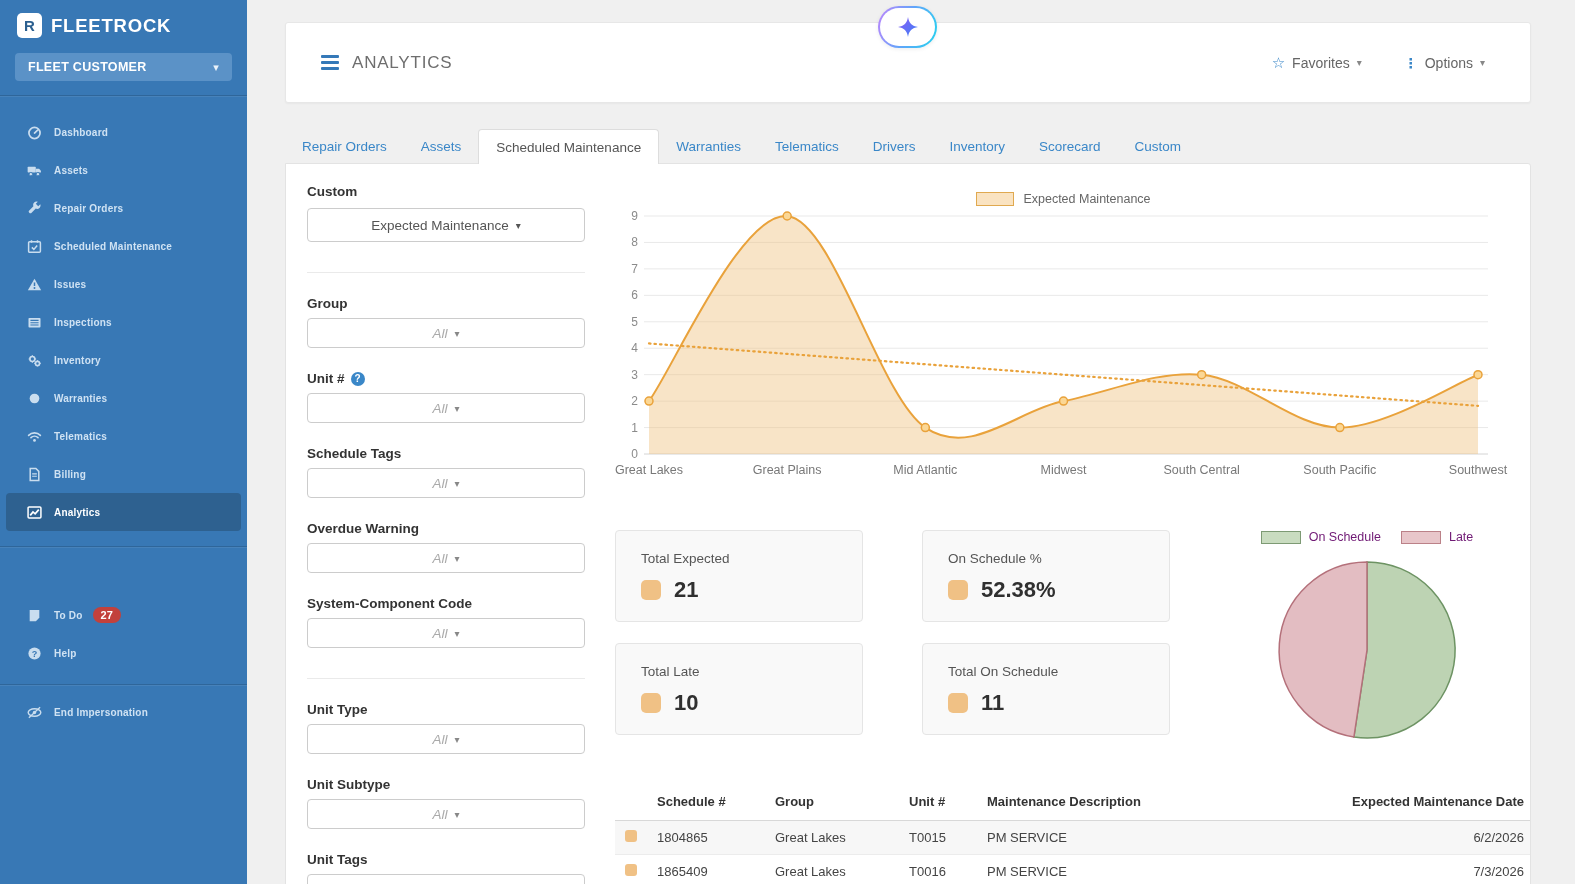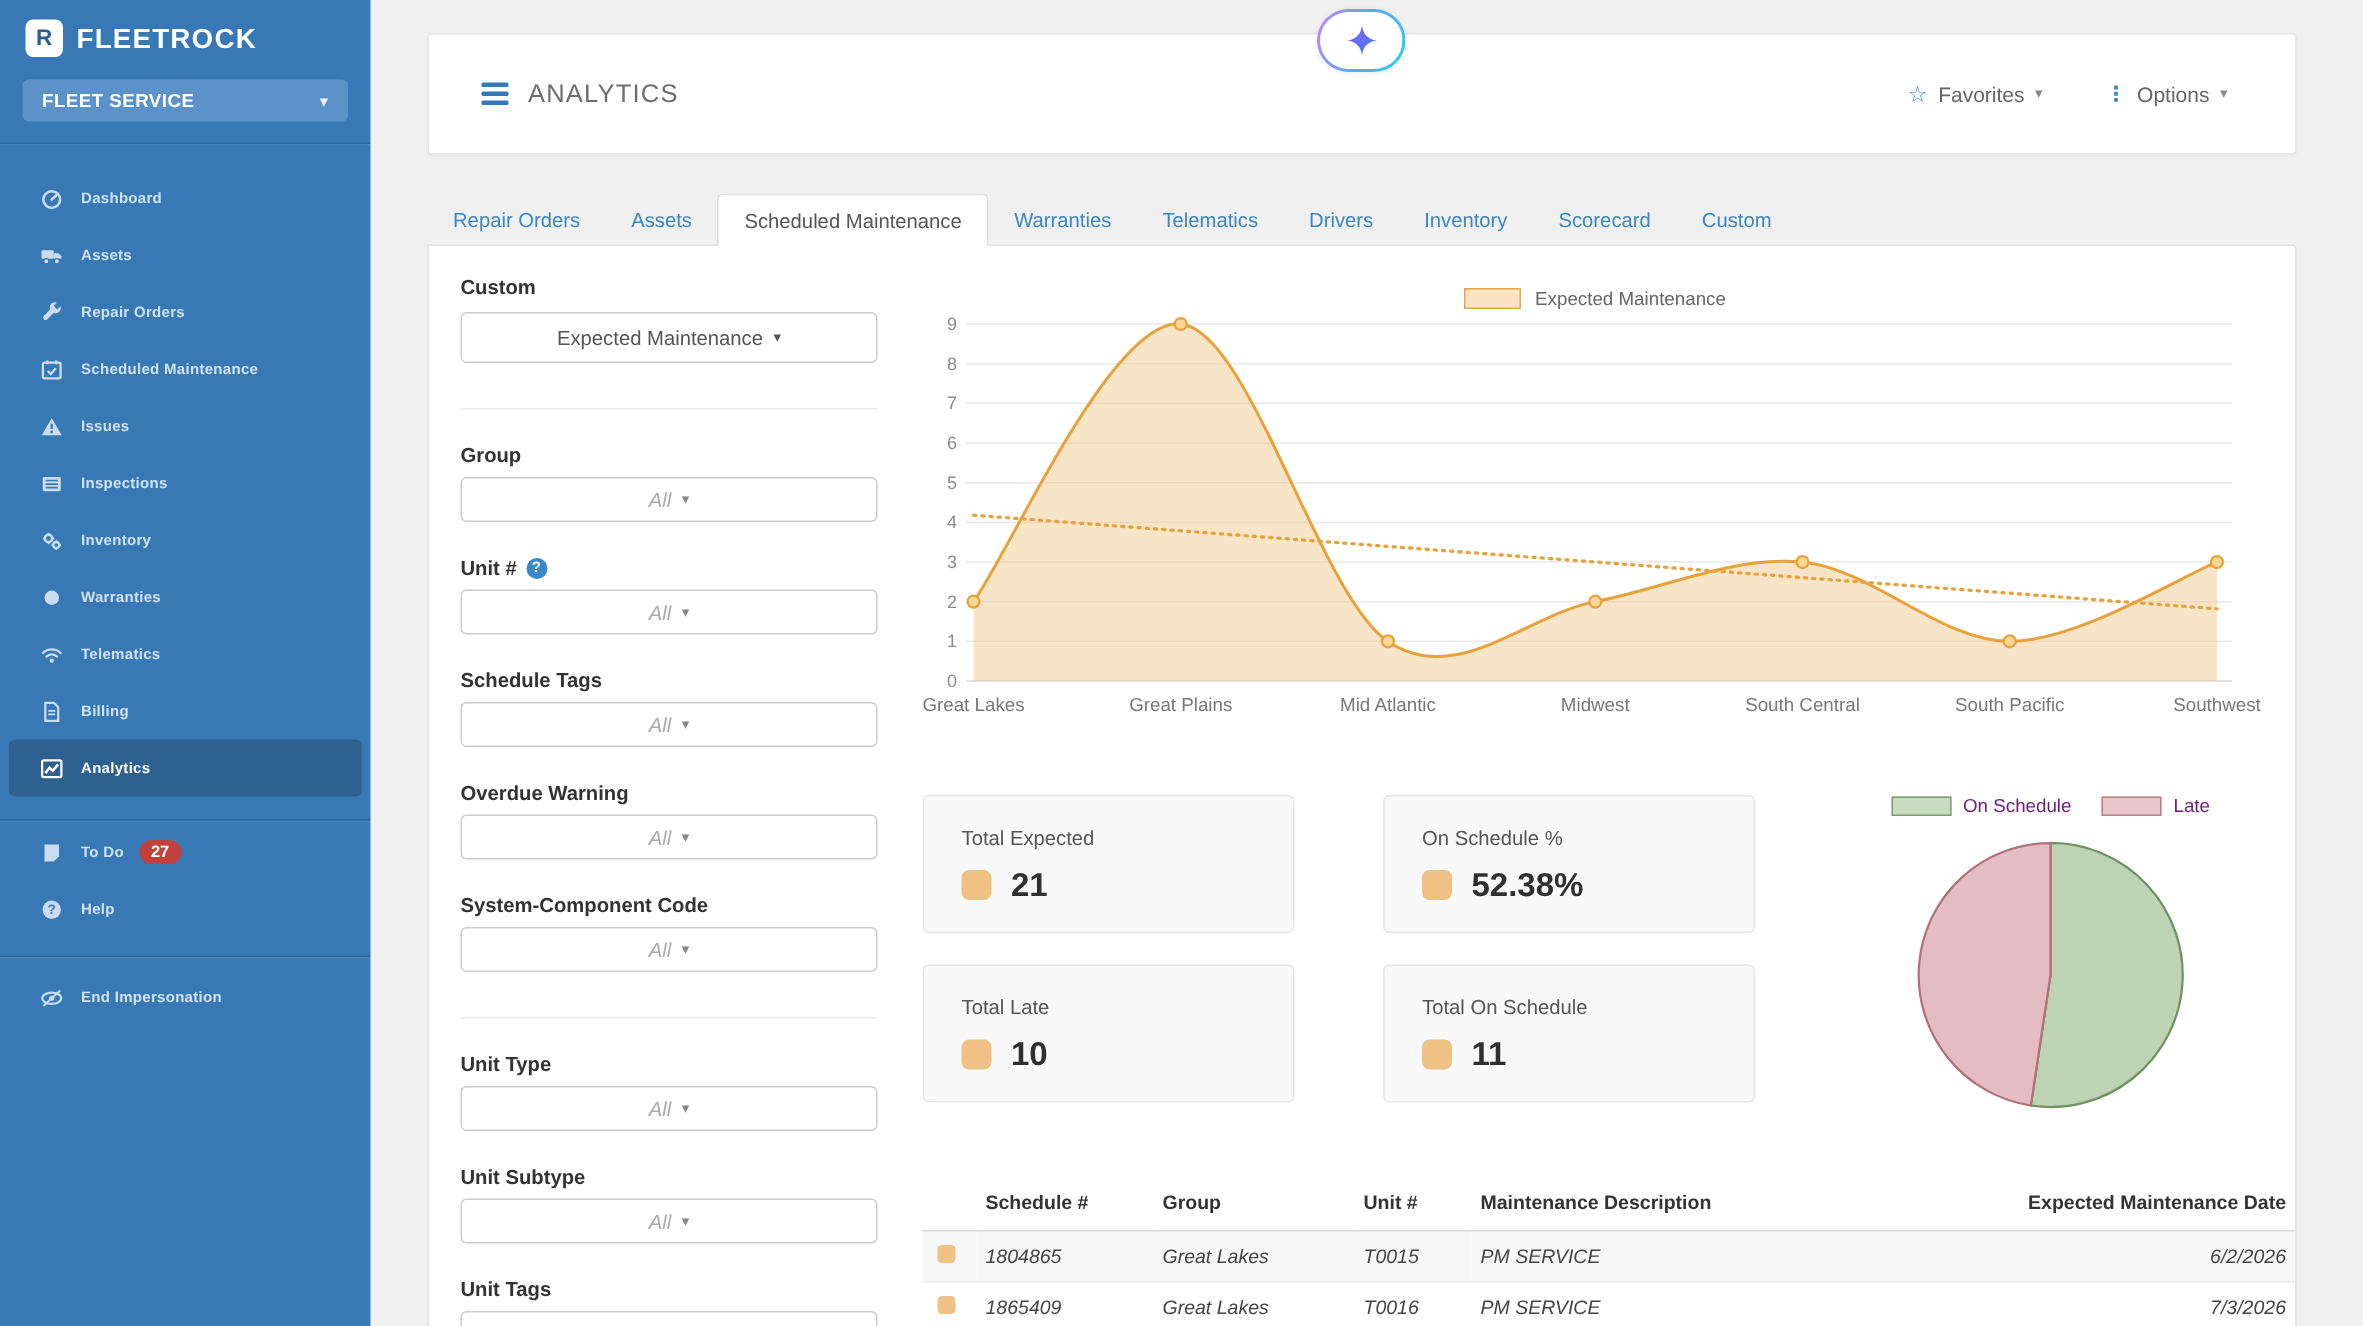--- a/index.html
+++ b/index.html
@@ -12,21 +12,21 @@
   .logo-row { display:flex; align-items:center; gap:9px; padding:13px 16px 12px 17px; cursor:pointer; }
   .logo-box { width:25px; height:25px; background:#fff; border-radius:5px; color:#2b5f8f; font-weight:bold; font-size:15px; display:flex; align-items:center; justify-content:center; }
   .logo-text { color:#fff; font-size:18.5px; font-weight:bold; letter-spacing:0.8px; }
   .customer-btn { display:flex; align-items:center; justify-content:space-between; width:217px; margin:3px 15px 0 15px; height:28px; background:#5b92c7; border:none; border-radius:4px; color:#fff; font-weight:bold; font-size:12.5px; letter-spacing:0.3px; padding:0 13px; cursor:pointer; font-family:inherit; }
   .customer-btn .caret { font-size:11px; color:#eaf2fa; }
   .side-divider { height:1px; background:rgba(0,0,0,0.15); box-shadow:0 1px 0 rgba(255,255,255,0.08); }
   .sd-1 { margin-top:14px; }
   .sd-2 { margin-top:15px; }
   .sd-3 { margin-top:12px; }
   .side-menu { padding-top:17px; }
-  .side-menu.tools { padding-top:2px; }
+  .side-menu.tools { padding-top:13px;margin-top:36px; }
   .side-menu.foot { padding-top:8px; }
   .side-item { display:flex; align-items:center; height:38px; padding:0 14px 0 19px; margin:0 6px; border-radius:4px; color:#cfe2f3; cursor:pointer; }
   .side-item.active { background:#2e6190; color:#fff; }
   .side-item.active .s-label { font-weight:bold; color:#fff; }
   .s-icon { width:18px; display:flex; justify-content:center; margin-right:11px; color:#c9ddef; flex:0 0 18px; }
   .side-item.active .s-icon { color:#fff; }
   .s-icon svg { width:15px; height:15px; }
   .s-label { font-size:10px; font-weight:600; letter-spacing:0.2px; }
   .badge { margin-left:10px; background:#c2413c; color:#fff; font-size:11px; font-weight:bold; border-radius:9px; padding:2px 8px; }
 
@@ -85,38 +85,38 @@
   .pie-legend .swatch { width:40px; height:13px; border:1px solid; }
   .pie-legend .swatch.green { background:#c9dcc0; border-color:#7d9a74; }
   .pie-legend .swatch.pink { background:#e8c6ca; border-color:#bb8188; margin-left:12px; }
   #pieSvg { position:absolute; left:4px; top:15px; }
 
   
   .table-box { position:absolute; left:615px; top:782px; width:915px; z-index:2; }
   table { width:100%; border-collapse:collapse; font-size:13px; }
   th { text-align:left; color:#333; font-size:13px; padding:12px 6px 11px 6px; border-bottom:1px solid #d8d8d8; white-space:nowrap; }
   th.right, td.right { text-align:right; }
-  td { color:#444; padding:9px 6px; border-bottom:1px solid #ececec;font-style:italic; }
+  td { color:#444; padding:9px 6px; border-bottom:1px solid #ececec; }
   tbody tr:nth-child(odd) { background:#f7f7f7; }
   .row-bullet { width:12px; height:12px; background:#f0c185; border-radius:3px; display:inline-block; }
   td.bcol, th.bcol { width:36px; padding-left:10px; }
   th.c-sched { width:118px; } th.c-group { width:134px; } th.c-unit { width:78px; } th.c-desc { width:345px; }
 </style>
 </head>
 <body>
 
 <div id="app">
 
   <aside class="sidebar">
     <div class="logo-row">
       <span class="logo-box">R</span>
       <span class="logo-text">FLEETROCK</span>
     </div>
     <button class="customer-btn">
-      <span>FLEET SERVICE</span>
+      <span>FLEET CUSTOMER</span>
       <span class="caret">▾</span>
     </button>
     <div class="side-divider sd-1"></div>
     <nav class="side-menu" id="sideMenu">
         <div class="side-item">
           <span class="s-icon">
             <svg viewBox="0 0 14 14">
               <circle cx="7" cy="7.5" r="5.2" fill="none" stroke="currentColor" stroke-width="1.6"></circle>
               <path d="M7 7.5 L9.9 4.8" stroke="currentColor" stroke-width="1.6" stroke-linecap="round"></path>
             </svg>

